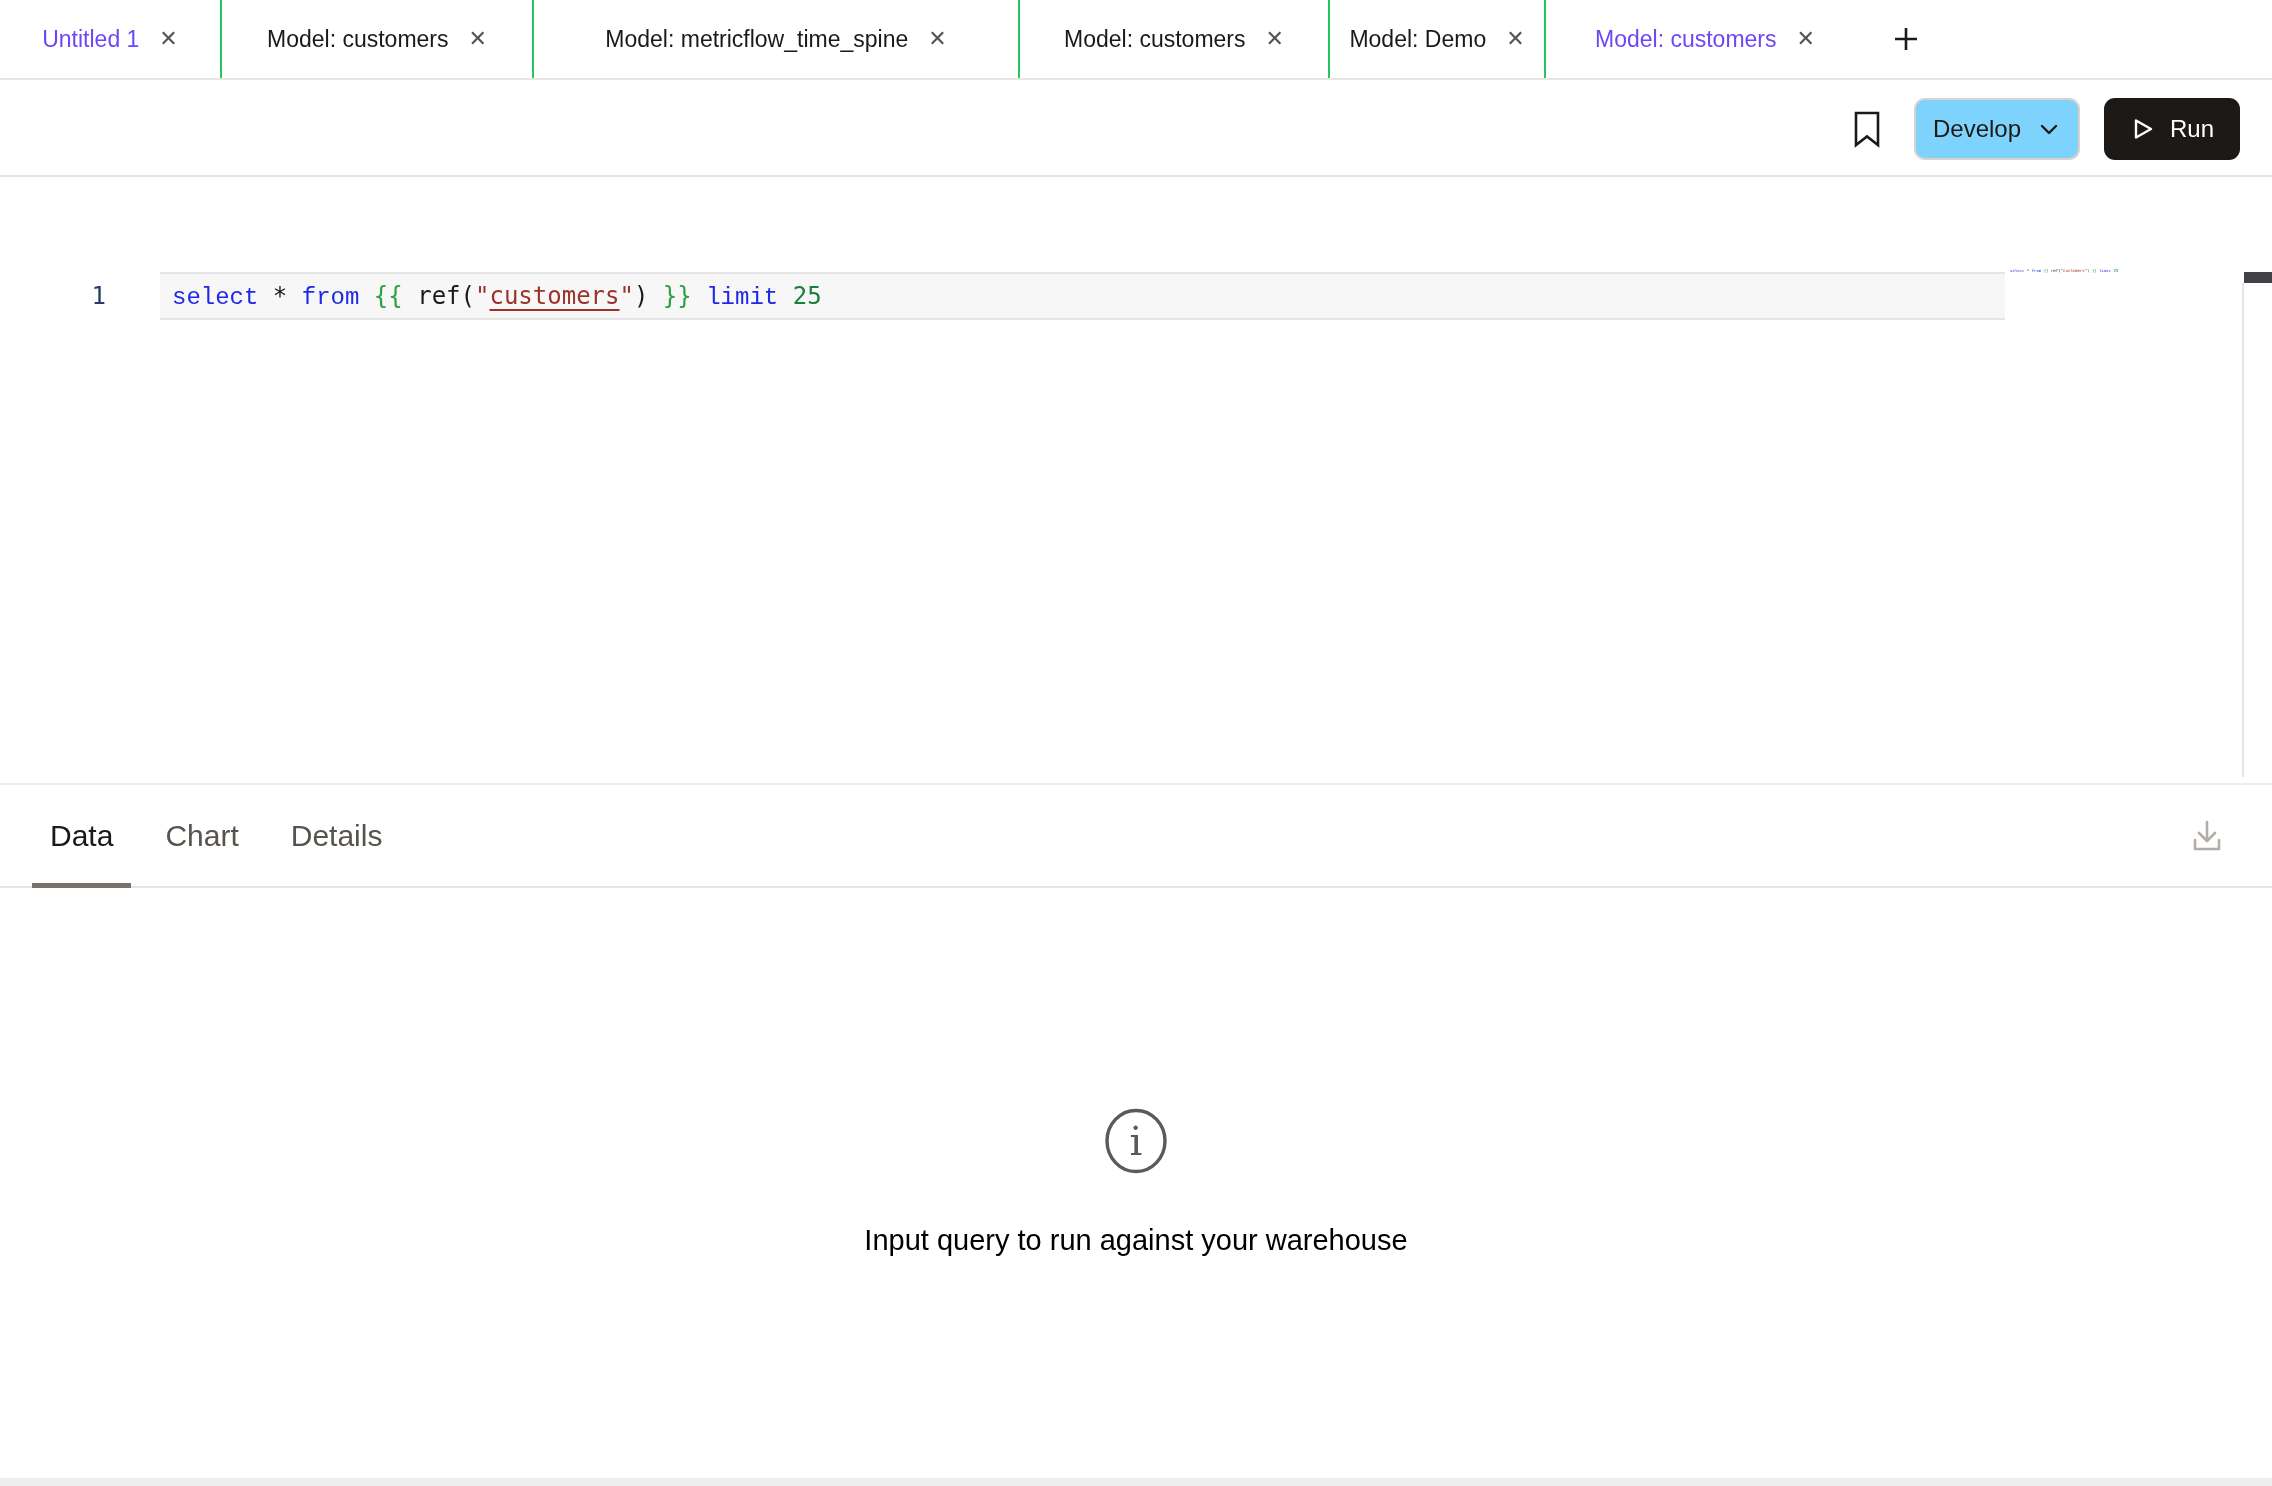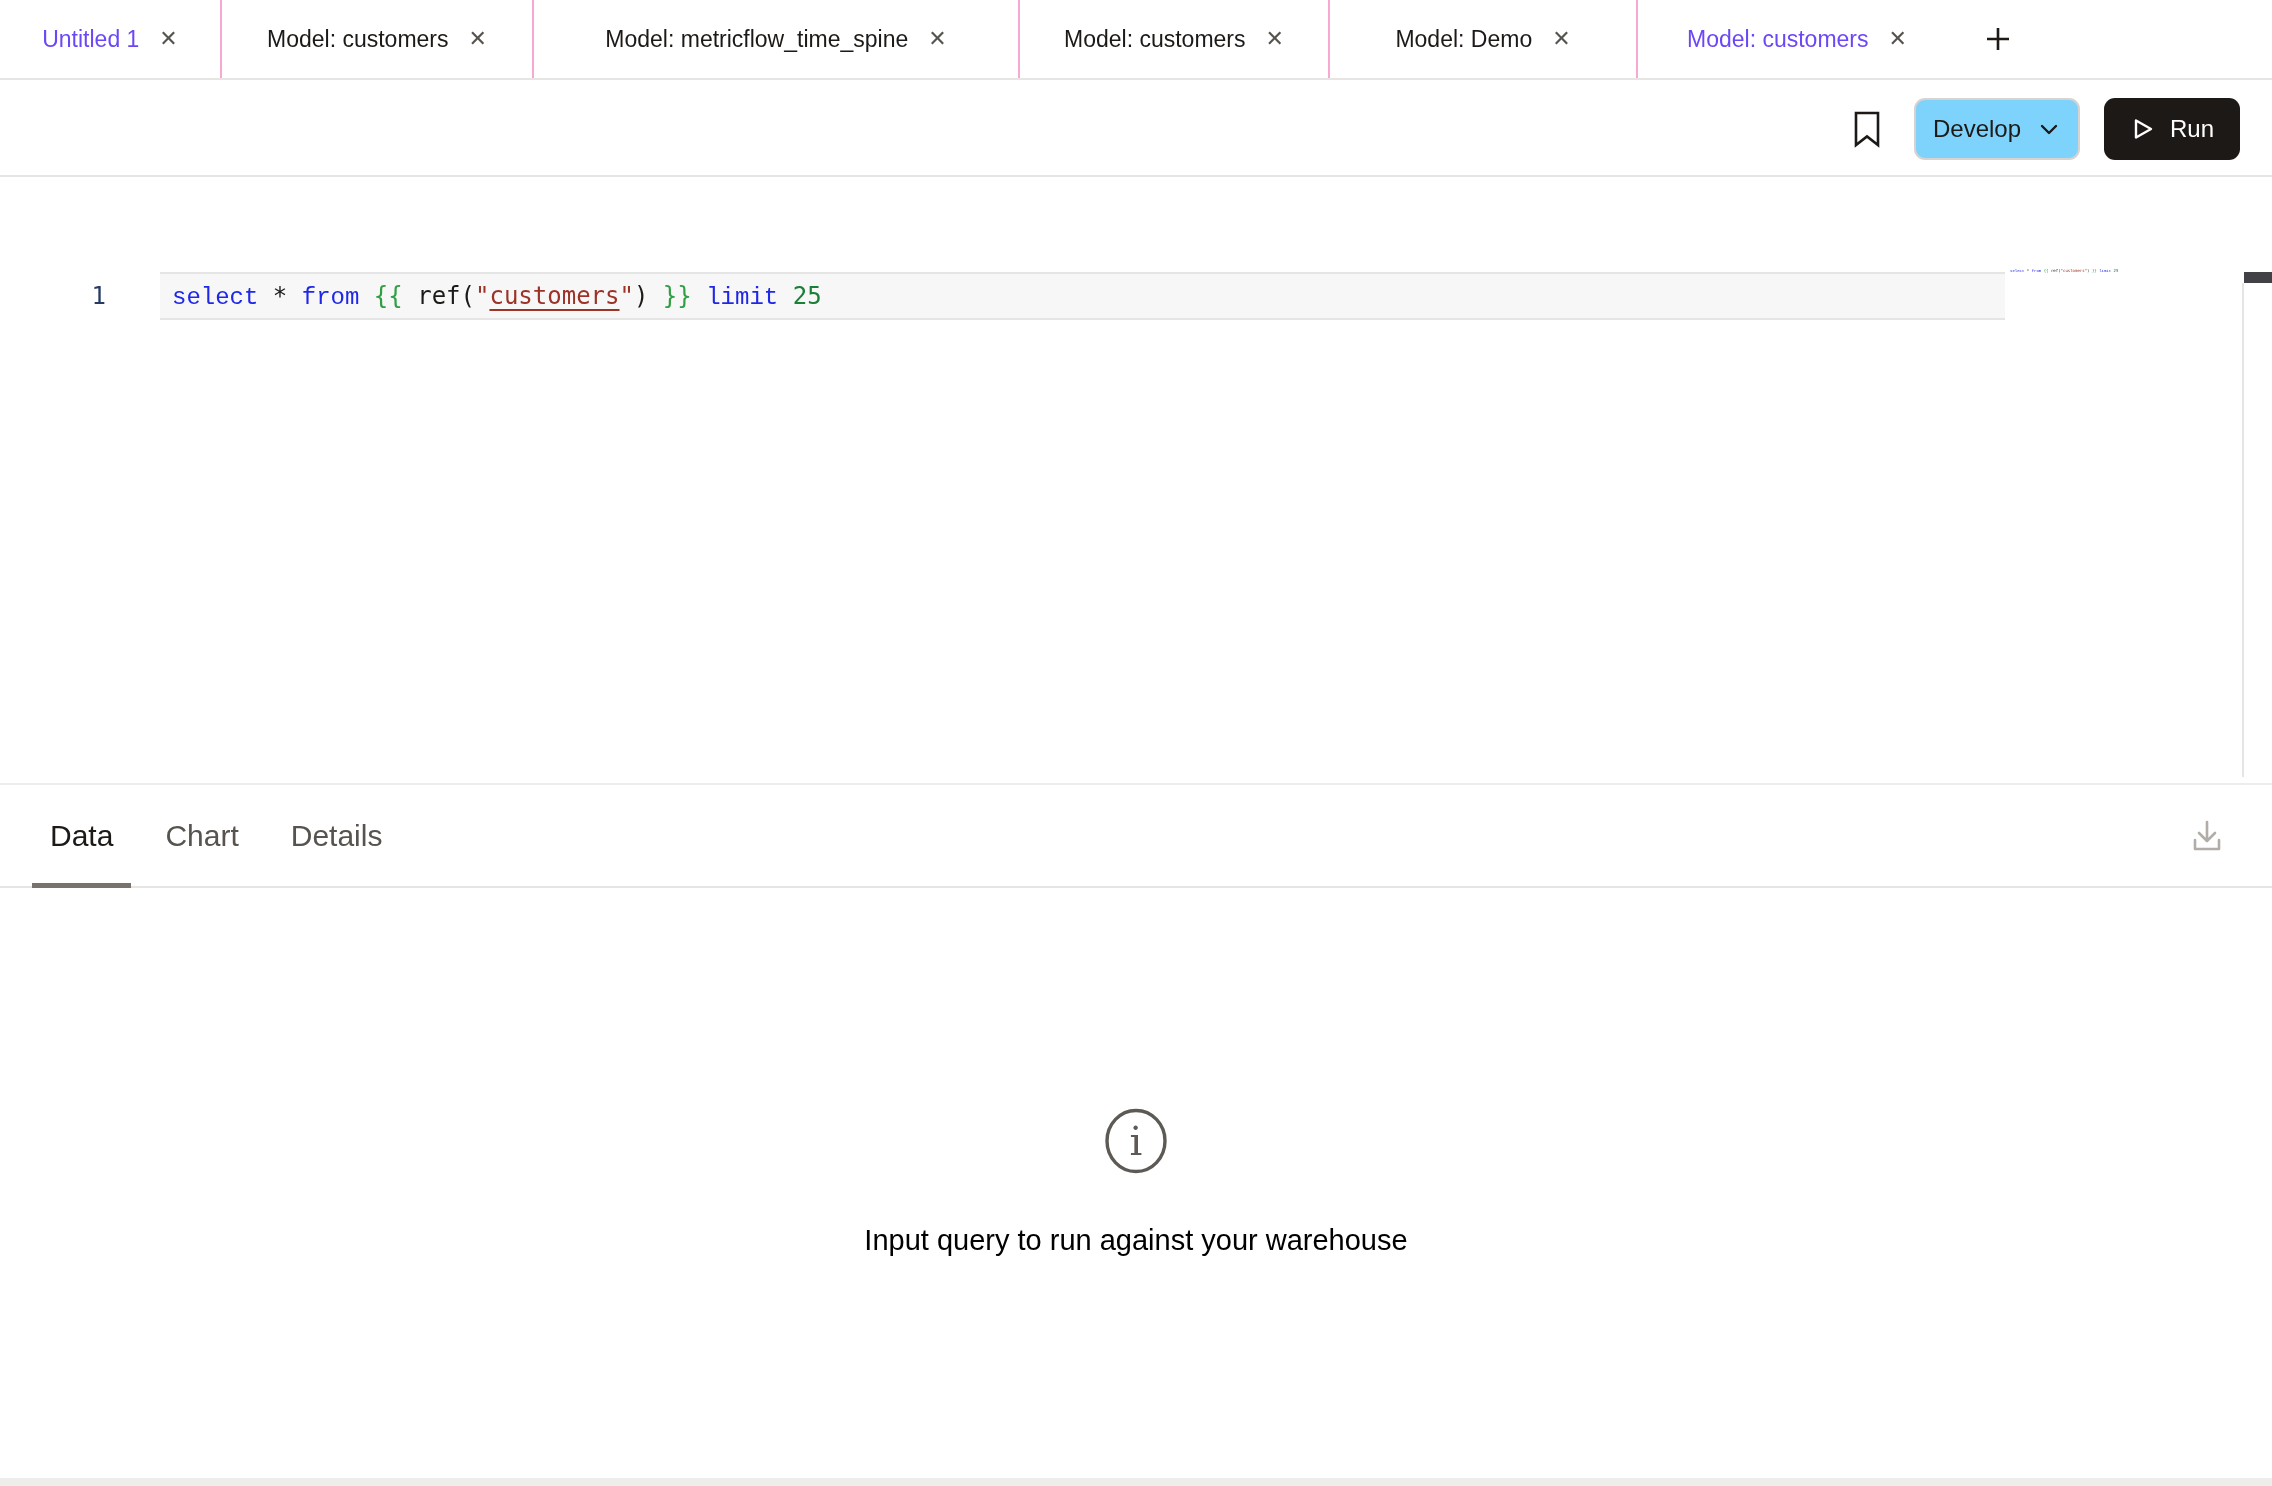--- a/index.html
+++ b/index.html
@@ -4,25 +4,25 @@
 <style>
   * { margin:0; padding:0; box-sizing:border-box; }
   html,body { width:2272px; height:1486px; background:#ffffff; overflow:hidden;
               font-family:"Liberation Sans", sans-serif; color:#1c1917; }
   .page { position:relative; width:2272px; height:1486px; background:#fff; }
 
   
   .tabbar { position:absolute; top:0; left:0; right:0; height:80px;
             border-bottom:2px solid #e7e5e4; display:flex; align-items:stretch; background:#fff; }
   .tab { display:flex; align-items:center; justify-content:center; gap:20px;
-         border-right:2px solid #f9a8d4; font-size:23px; color:#1c1917; cursor:default; }
+         border-right:2px solid #22c55e; font-size:23px; color:#1c1917; cursor:default; }
   .tab .tab-label { white-space:nowrap; }
   .tab.highlight .tab-label { color:#6c47f5; }
   .tab-close { font-size:22px; color:#57534e; line-height:1; font-weight:400; }
-  .w1{width:222px}.w2{width:312px}.w3{width:486px}.w4{width:310px}.w5{width:308px}.w6{width:318px}
+  .w1{width:222px}.w2{width:312px}.w3{width:486px}.w4{width:310px}.w5{width:216px}.w6{width:318px}
   .newtab { display:flex; align-items:center; justify-content:center; width:64px; margin-left:10px; }
 
   
   .toolbar { position:absolute; top:82px; left:0; right:0; height:95px;
              border-bottom:2px solid #e7e5e4; display:flex; align-items:center;
              justify-content:flex-end; background:#fff; }
   .bookmark-btn { display:flex; align-items:center; justify-content:center; margin-right:30px; }
   .develop-btn { display:flex; align-items:center; justify-content:center; gap:16px;
                  width:166px; height:62px; border:2px solid #d6d3d1; border-radius:11px;
                  background:#7dd3fc; font-size:24px; font-weight:500; color:#1c1917; margin-right:24px; }

